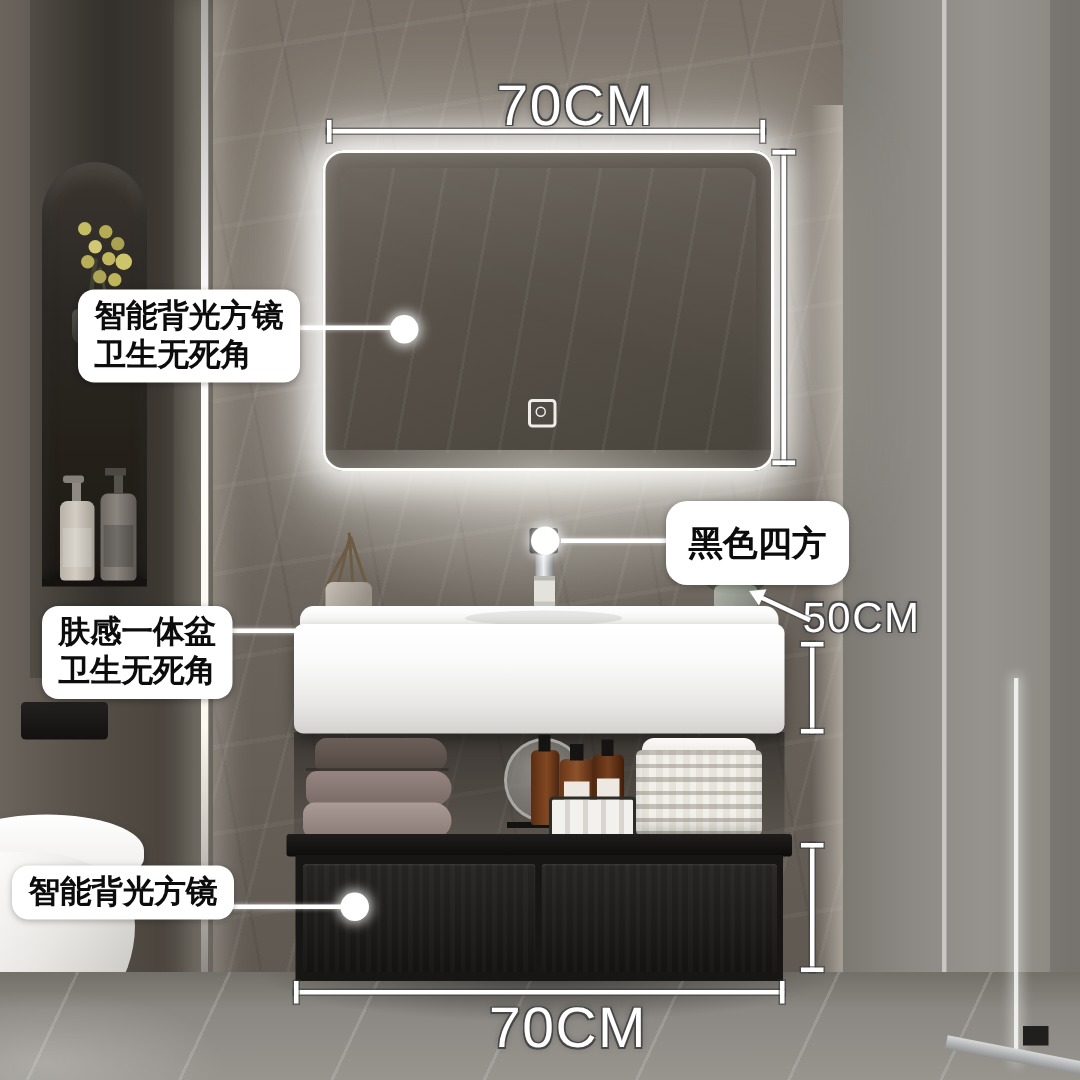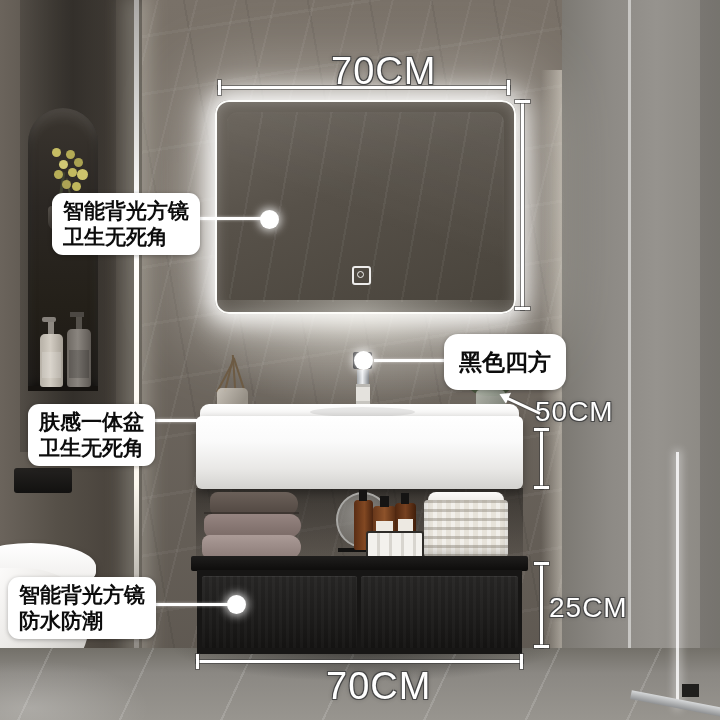--- a/index.html
+++ b/index.html
@@ -278,21 +278,20 @@
   <div class="drawer drawer-left"></div>
   <div class="drawer drawer-right"></div>
 
   <div class="dim dim-h" style="left:218px;top:86px;width:292px;"></div>
   <div class="dim-label fs34" style="left:331px;top:50px;">70CM</div>
   <div class="dim dim-v" style="left:521px;top:100px;height:210px;"></div>
   <div class="dim-label fs30" style="left:535px;top:396px;">50CM</div>
   <div class="arrow-50"></div>
   <div class="dim dim-v" style="left:540px;top:428px;height:61px;"></div>
   <div class="dim dim-v" style="left:540px;top:562px;height:86px;"></div>
-  <div class="dim-label fs30" style="left:549px;top:592px;">25CM</div>
   <div class="dim dim-h" style="left:196px;top:660px;width:327px;"></div>
   <div class="dim-label fs34" style="left:326px;top:665px;">70CM</div>
 
   <div class="callout-line" style="left:143px;top:217px;width:120px;"></div>
   <div class="callout-dot" style="left:260px;top:210px;"></div>
   <div class="callout" style="left:8px;top:193px;margin-left:44px;">
     <div>智能背光方镜</div>
     <div>卫生无死角</div>
   </div>
 
@@ -305,16 +304,15 @@
   <div class="callout-line" style="left:124px;top:419px;width:74px;"></div>
   <div class="callout" style="left:8px;top:404px;margin-left:20px;">
     <div>肤感一体盆</div>
     <div>卫生无死角</div>
   </div>
 
   <div class="callout-line" style="left:122px;top:603px;width:110px;"></div>
   <div class="callout-dot" style="left:227px;top:595px;"></div>
   <div class="callout" style="left:8px;top:577px;">
     <div>智能背光方镜</div>
-    <div>防水防潮</div>
   </div>
 
 </div>
 
 </body></html>

